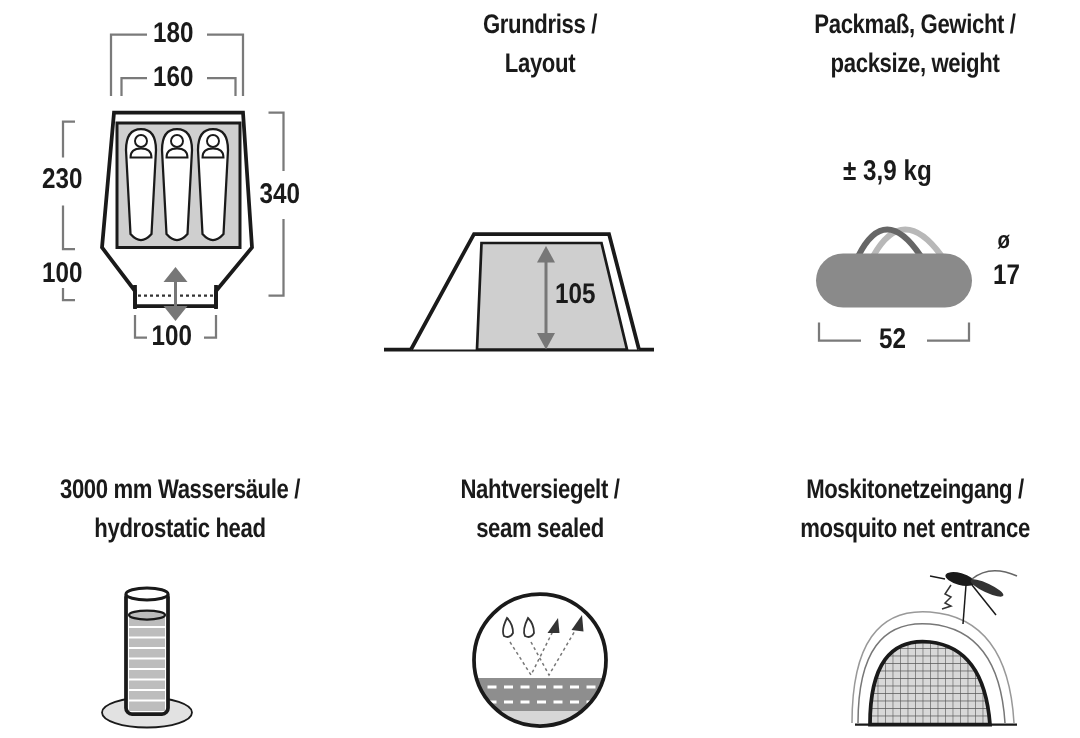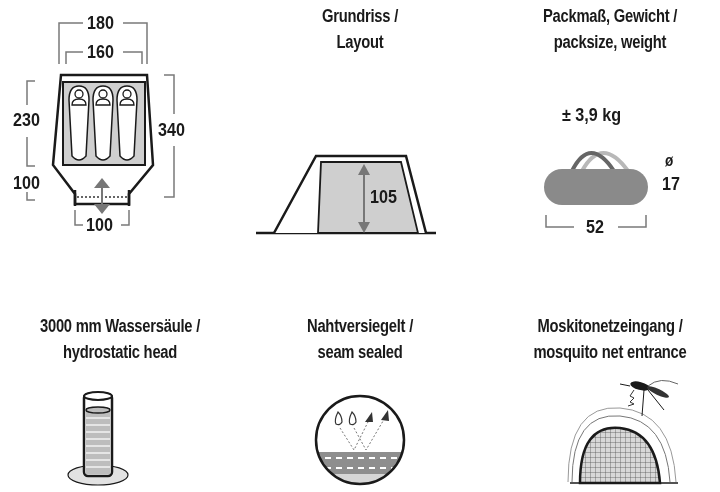--- a/index.html
+++ b/index.html
@@ -10,21 +10,21 @@
            line-height:24px; color:#1a1a1a; letter-spacing:-0.3px;
            font-family: "Liberation Sans Narrow", "Liberation Sans", sans-serif;
            transform: scaleX(0.82); transform-origin:center top; }
   .lbl { position:absolute; font-weight:bold; font-size:19px; color:#1a1a1a;
          transform: scaleX(0.85); transform-origin:left top; white-space:nowrap; }
   svg { position:absolute; overflow:visible; }
 </style>
 </head>
 <body>
 
-<div class="cell" style="left:1px;top:0;width:240px;height:250px;">
+<div class="cell" style="left:16px;top:0;width:240px;height:250px;">
   <svg width="240" height="250" viewBox="0 0 240 250" style="left:0;top:0;">
 
     <polyline points="58,64 58,23 82,23" fill="none" stroke="#7a7a7a" stroke-width="1.5"></polyline>
     <polyline points="122,23 146,23 146,64" fill="none" stroke="#7a7a7a" stroke-width="1.5"></polyline>
     <polyline points="65,64 65,52 82,52" fill="none" stroke="#7a7a7a" stroke-width="1.5"></polyline>
     <polyline points="122,52 141,52 141,64" fill="none" stroke="#7a7a7a" stroke-width="1.5"></polyline>
 
     <polyline points="34,81 26,81 26,105" fill="none" stroke="#7a7a7a" stroke-width="1.5"></polyline>
     <polyline points="26,137 26,166 34,166" fill="none" stroke="#7a7a7a" stroke-width="1.5"></polyline>
     <polyline points="26,192 26,200 34,200" fill="none" stroke="#7a7a7a" stroke-width="1.5"></polyline>

